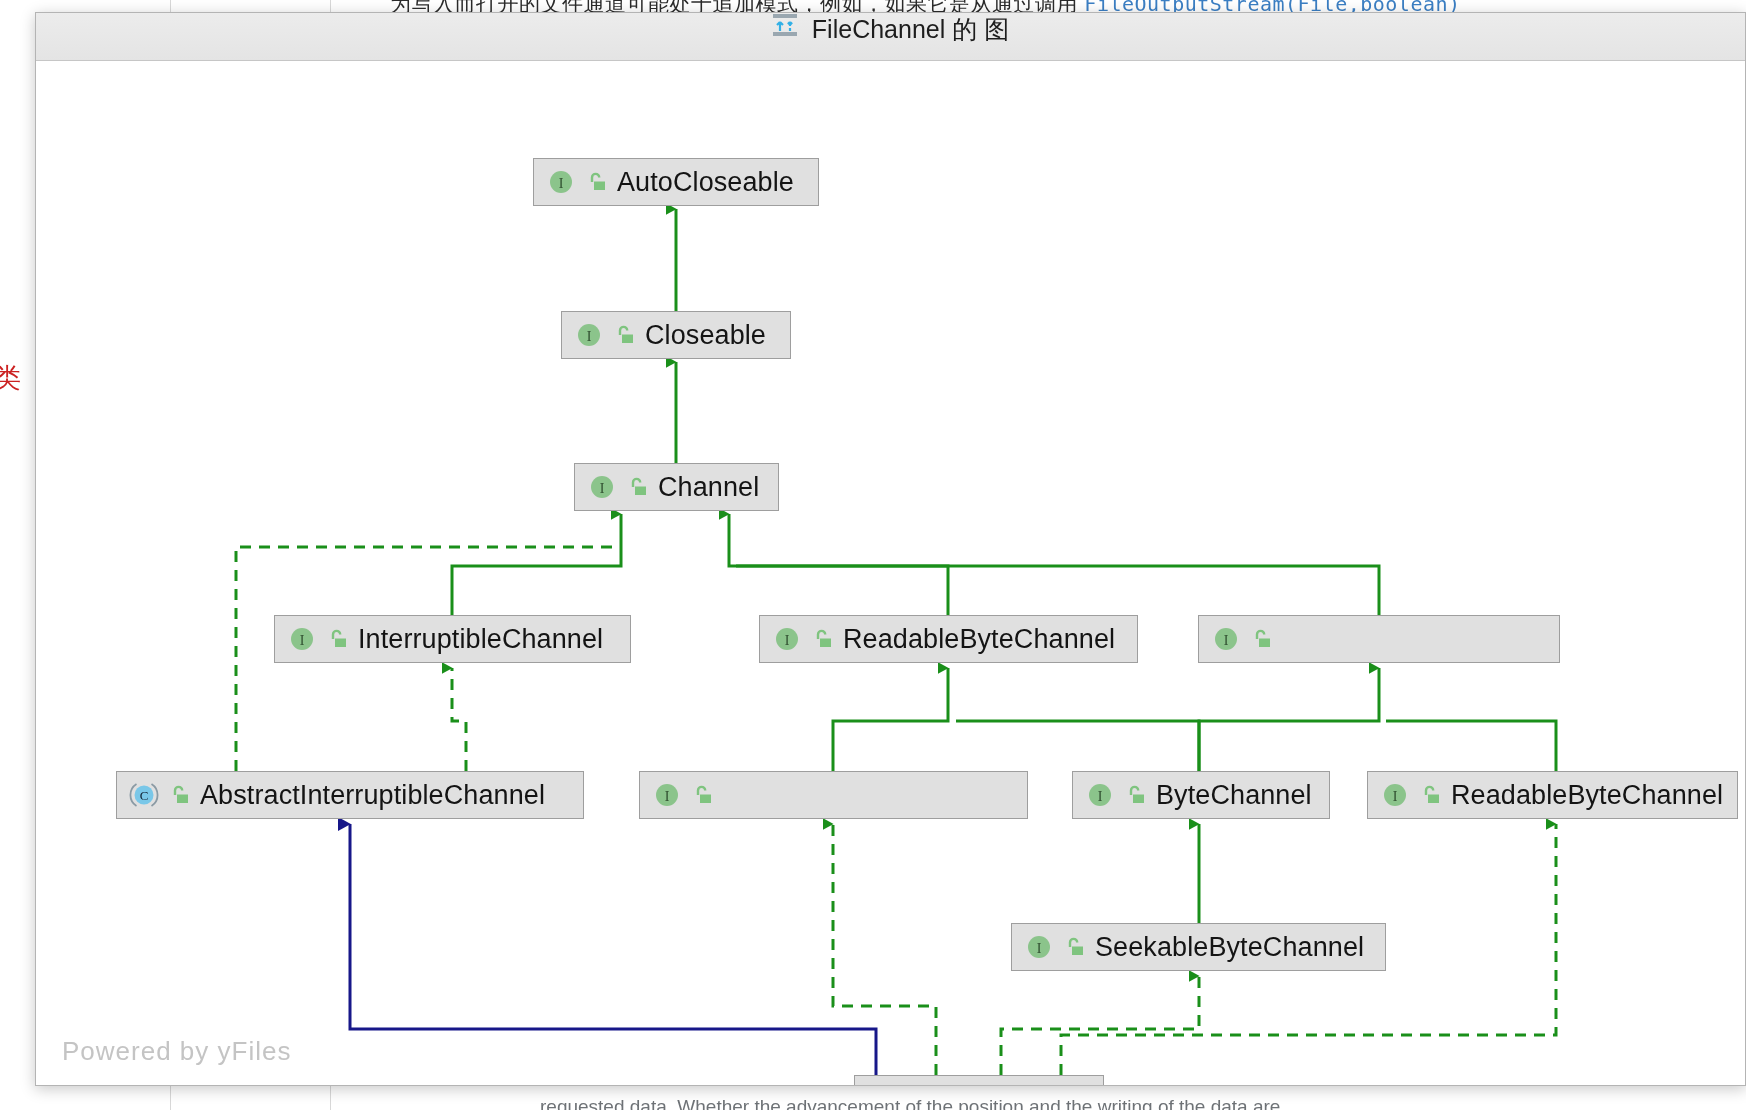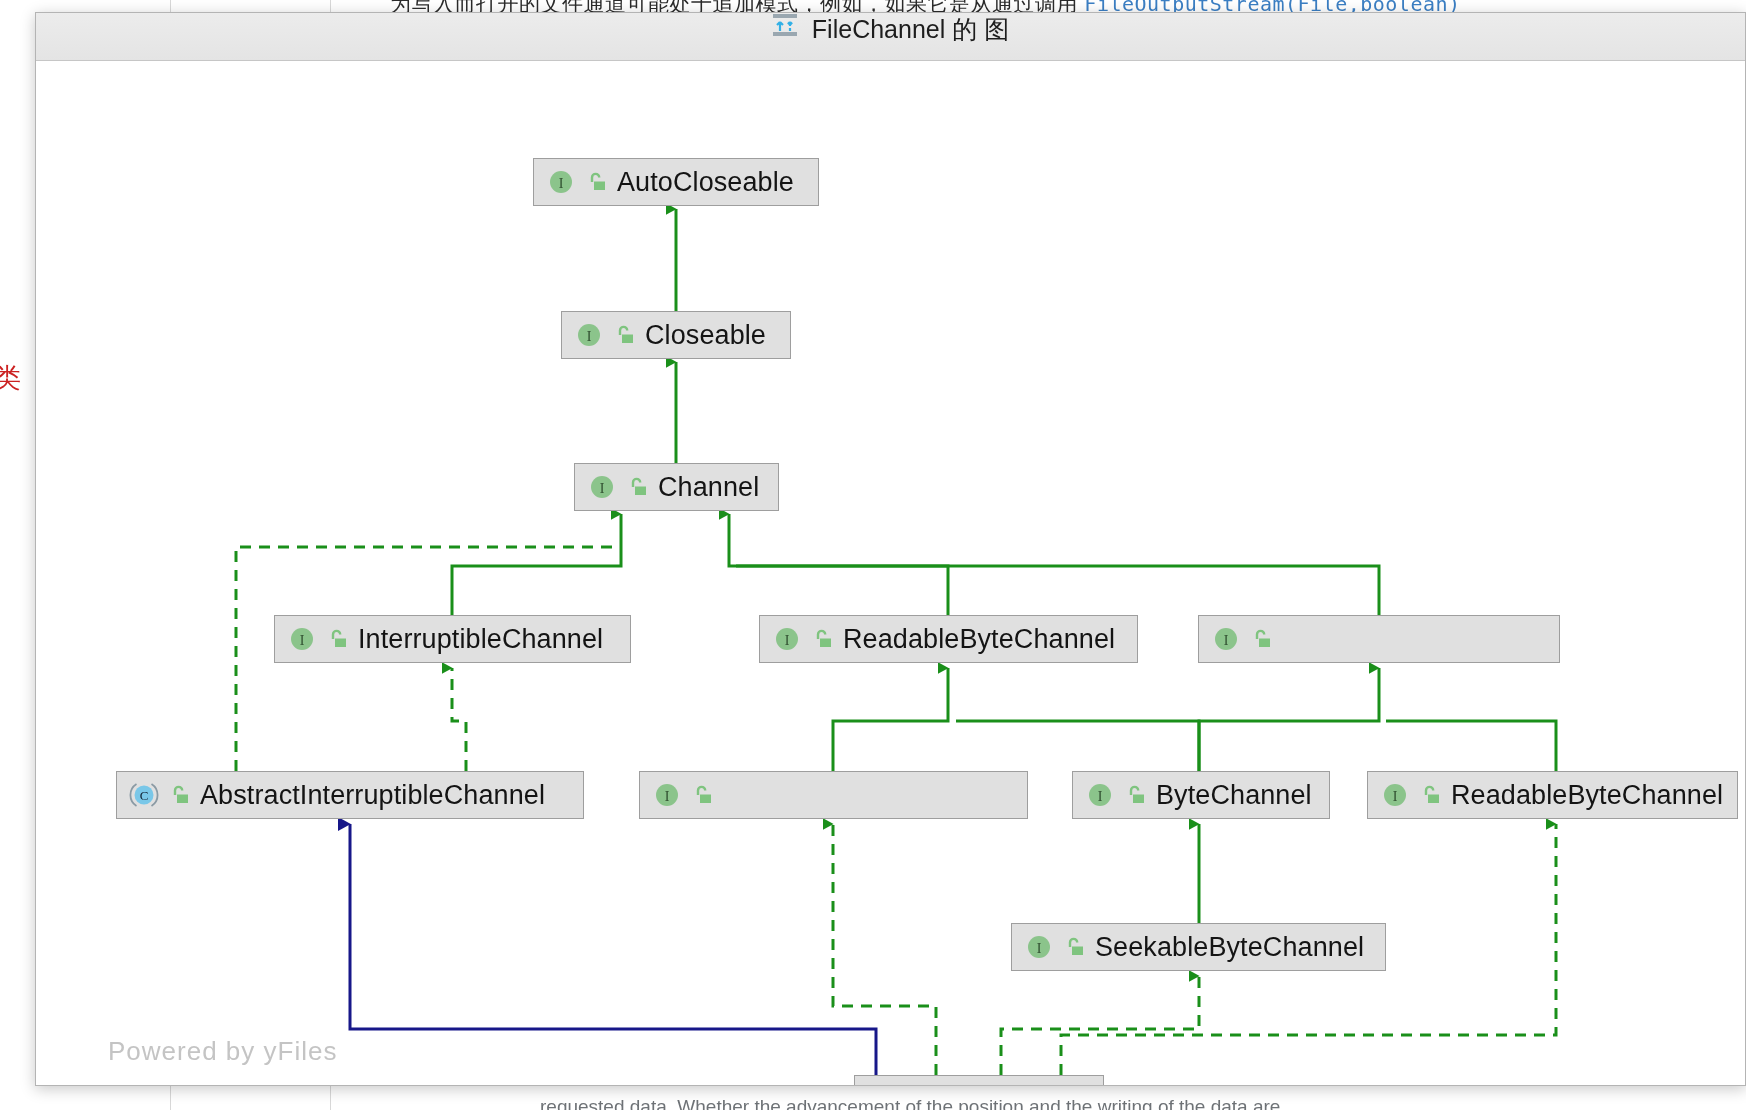--- a/index.html
+++ b/index.html
@@ -116,21 +116,20 @@
   .ic-kind { width: 30px; height: 30px; }
   .ic-vis  { width: 23px; height: 23px; }
 
   #yfiles-watermark {
     position: absolute;
     left: 26px; bottom: 18px;
     font-size: 26px;
     color: #c4c4c4;
     letter-spacing: 1px;
     user-select: none;
-    margin-left: 46px;
   }
 </style>
 </head>
 <body>
 
 <div id="editor-backdrop">
   <div class="bg-gutter-line" style="left:170px"></div>
   <div class="bg-gutter-line" style="left:330px"></div>
 
   <div class="bg-toptext">

